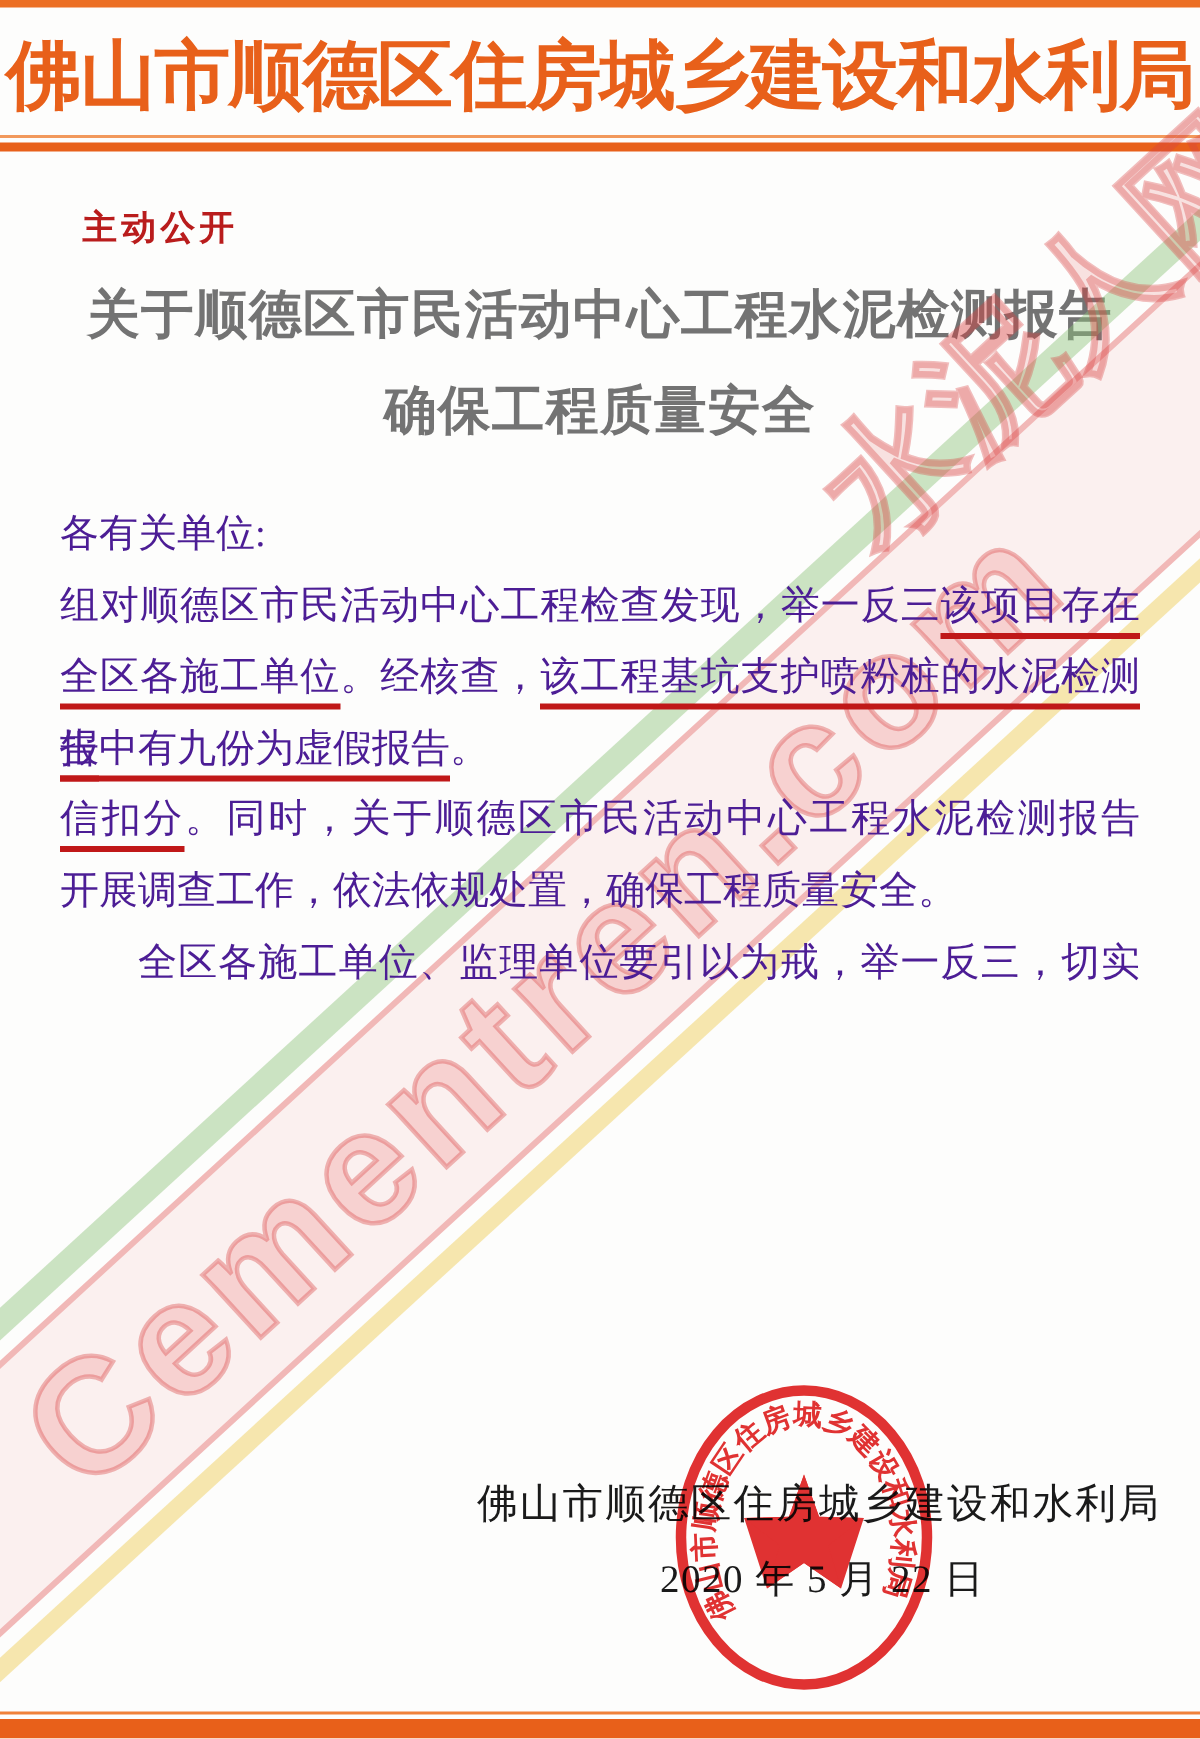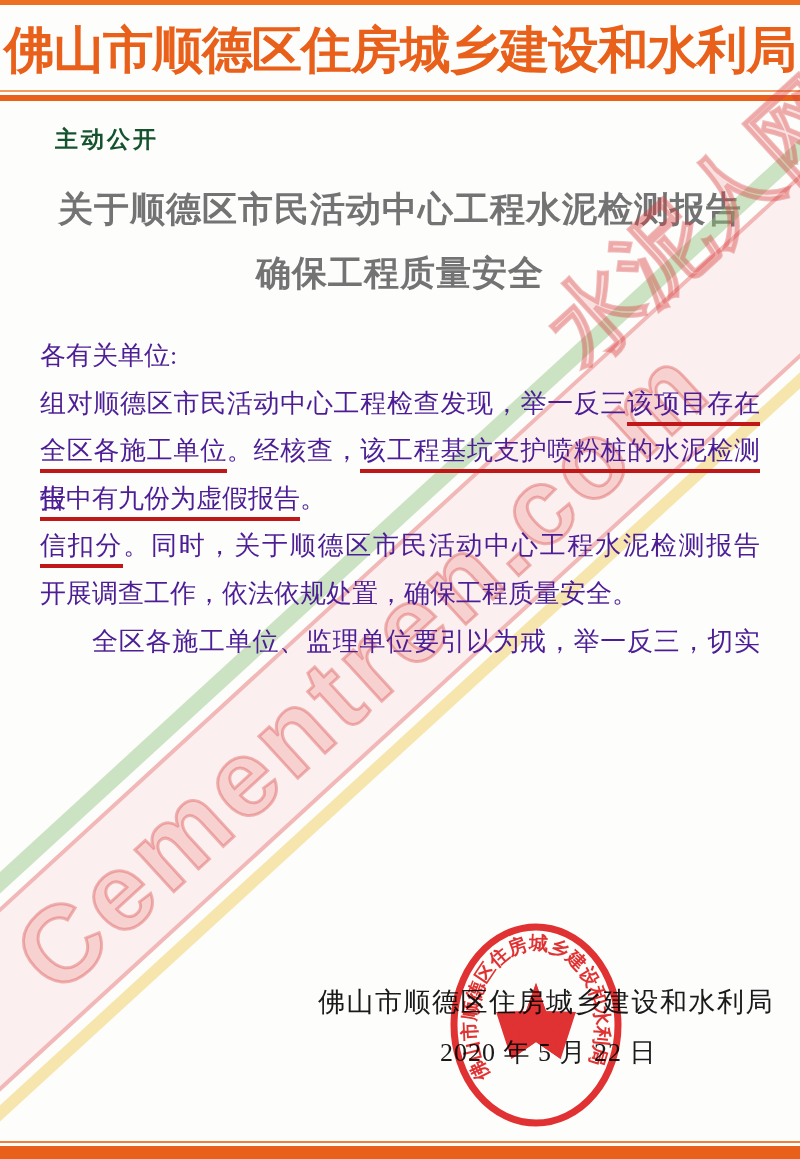--- a/index.html
+++ b/index.html
@@ -8,21 +8,21 @@
   .abs{position:absolute;}
 
   
   .top-rule{left:0;top:0;width:800px;height:5px;background:#ec6f24;}
   .masthead{left:0;top:10px;width:800px;text-align:center;
             font-size:50px;font-weight:bold;color:#e8601a;
             letter-spacing:-1px;line-height:80px;transform:scaleX(1.01);}
   .head-rule-thin{left:0;top:90px;width:800px;height:2px;background:#f2995c;}
   .head-rule-thick{left:0;top:95px;width:800px;height:6px;background:#e8601a;}
 
-  .disclosure{left:55px;top:124px;font-size:23px;letter-spacing:3px;color:#14532d;
+  .disclosure{left:55px;top:136px;font-size:23px;letter-spacing:3px;color:#b91c1c;
               font-family:"Liberation Sans","DejaVu Sans",sans-serif;font-weight:600;}
 
   .doc-title{left:0;top:178px;width:800px;text-align:center;color:#737373;
              font-size:35px;font-weight:bold;line-height:64px;letter-spacing:1px;}
 
   
   .body-wrap{left:40px;top:332px;width:720px;color:#4c1d95;z-index:2;}
   .bline{font-size:26px;line-height:47.6px;height:47.6px;white-space:normal;}
   .bline.j{text-align:justify;text-align-last:justify;}
   .bline.l{text-align:left;text-align-last:left;}

